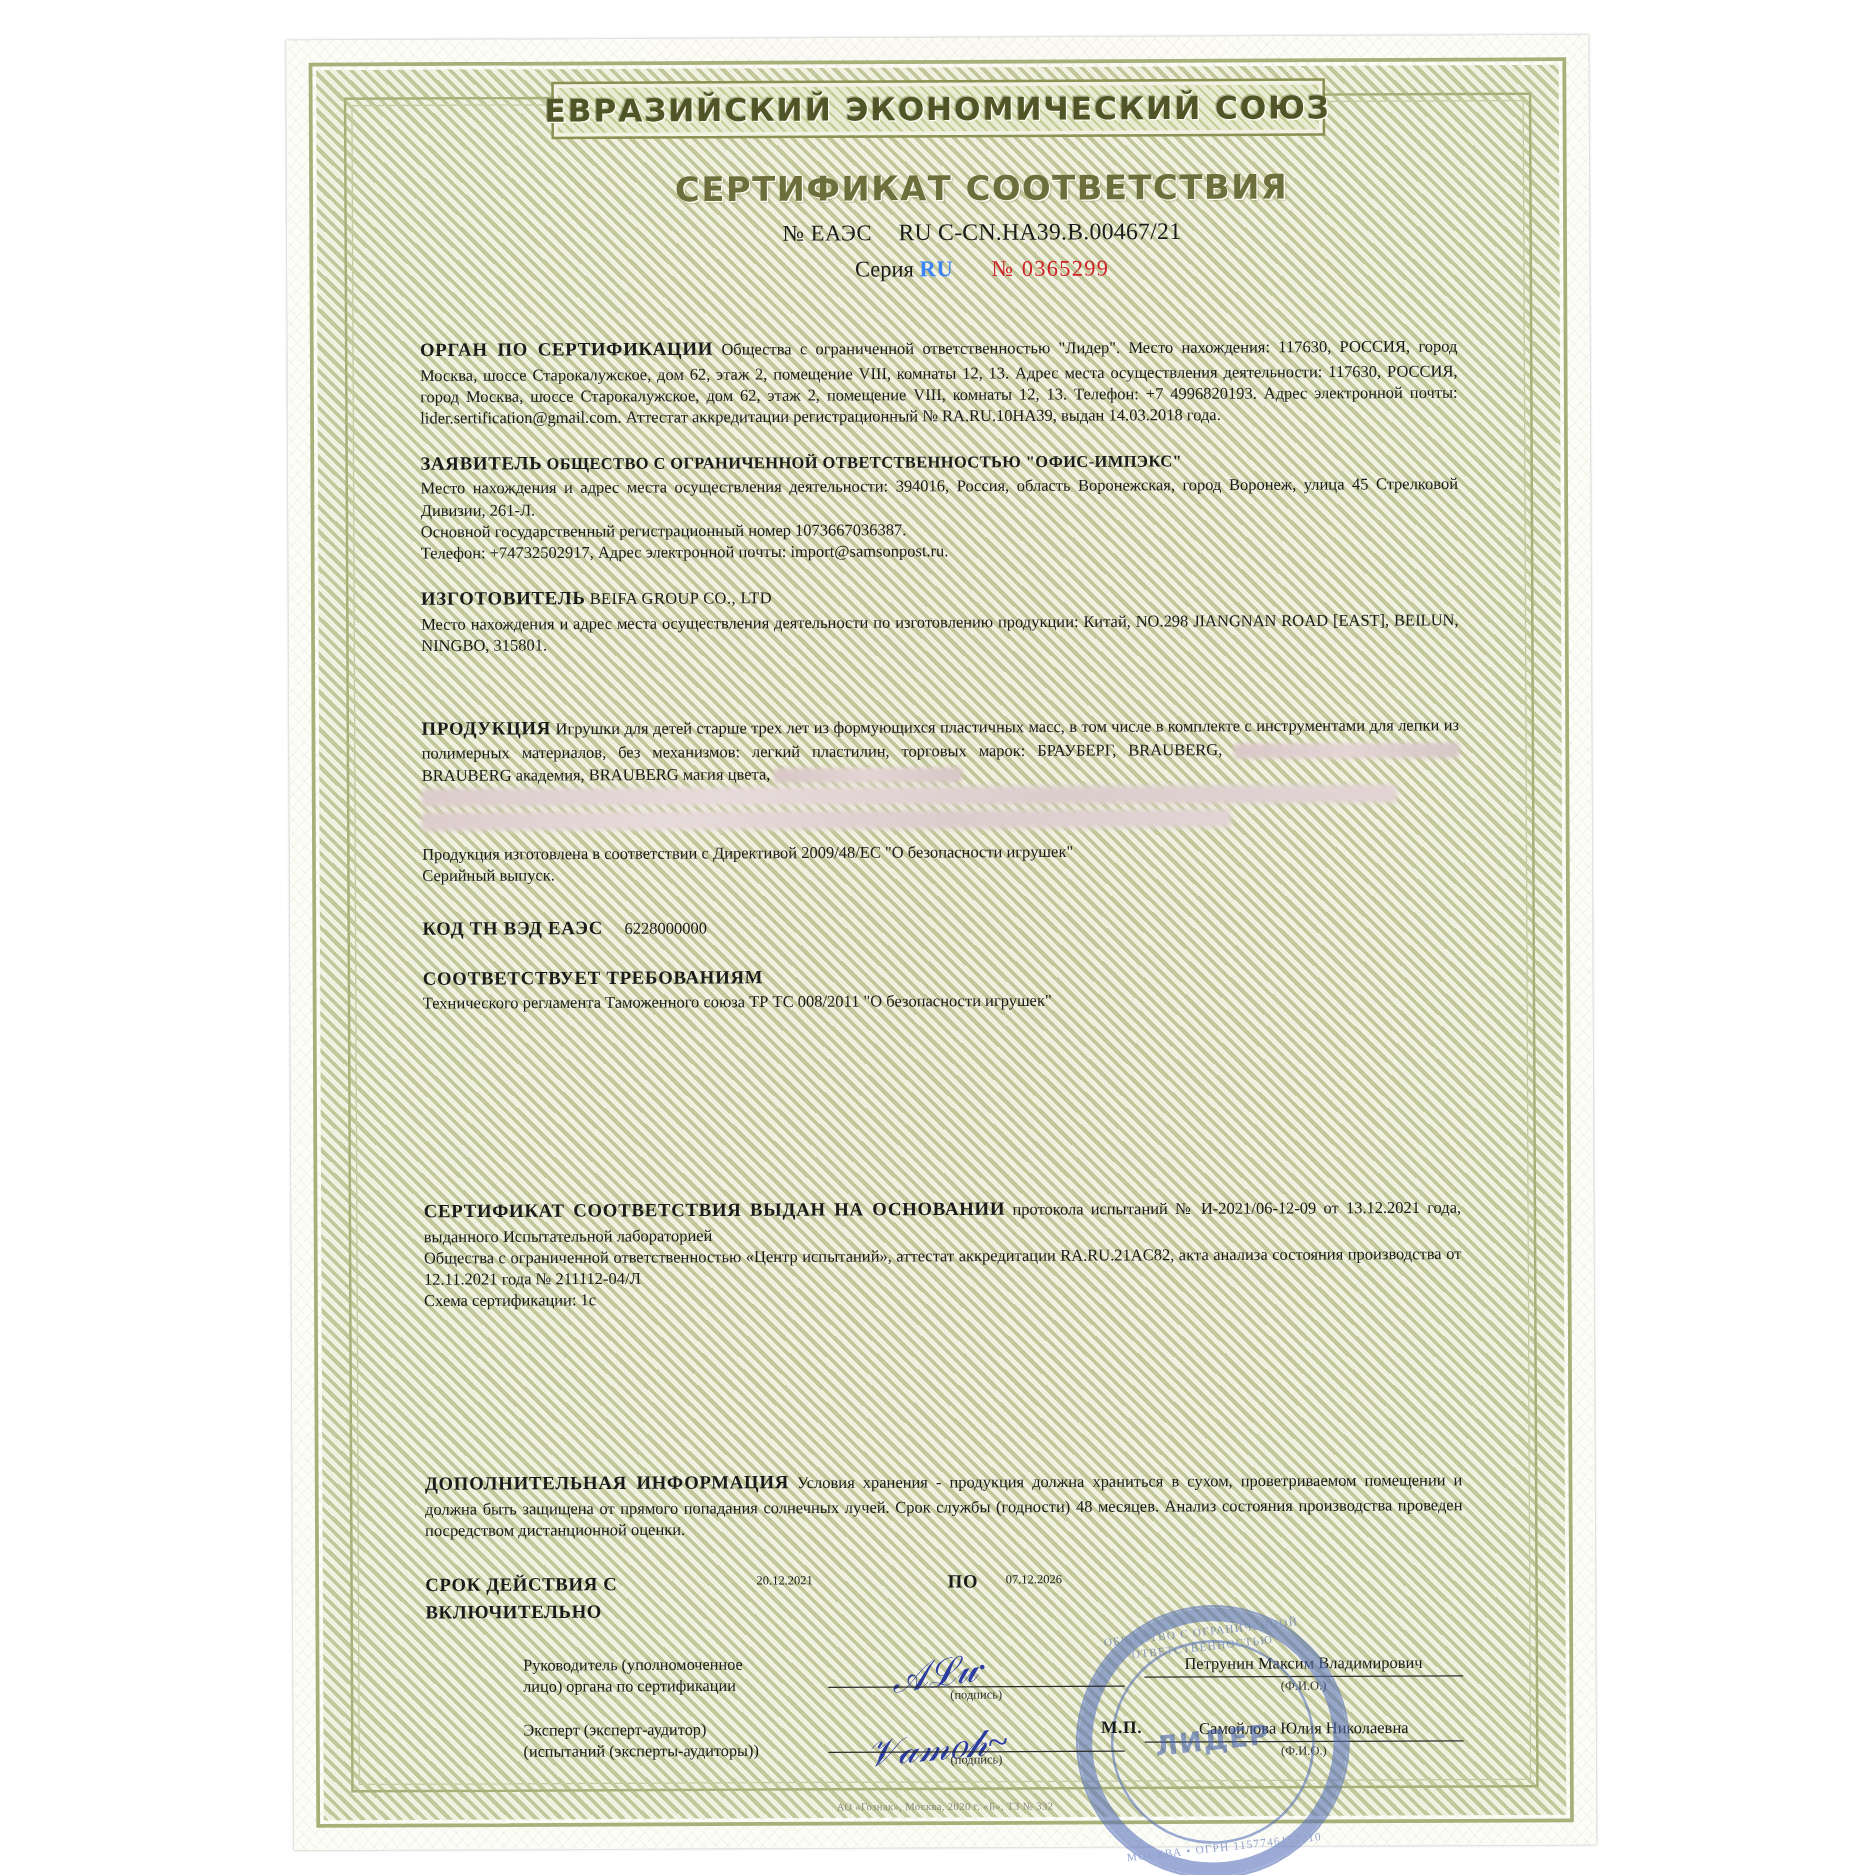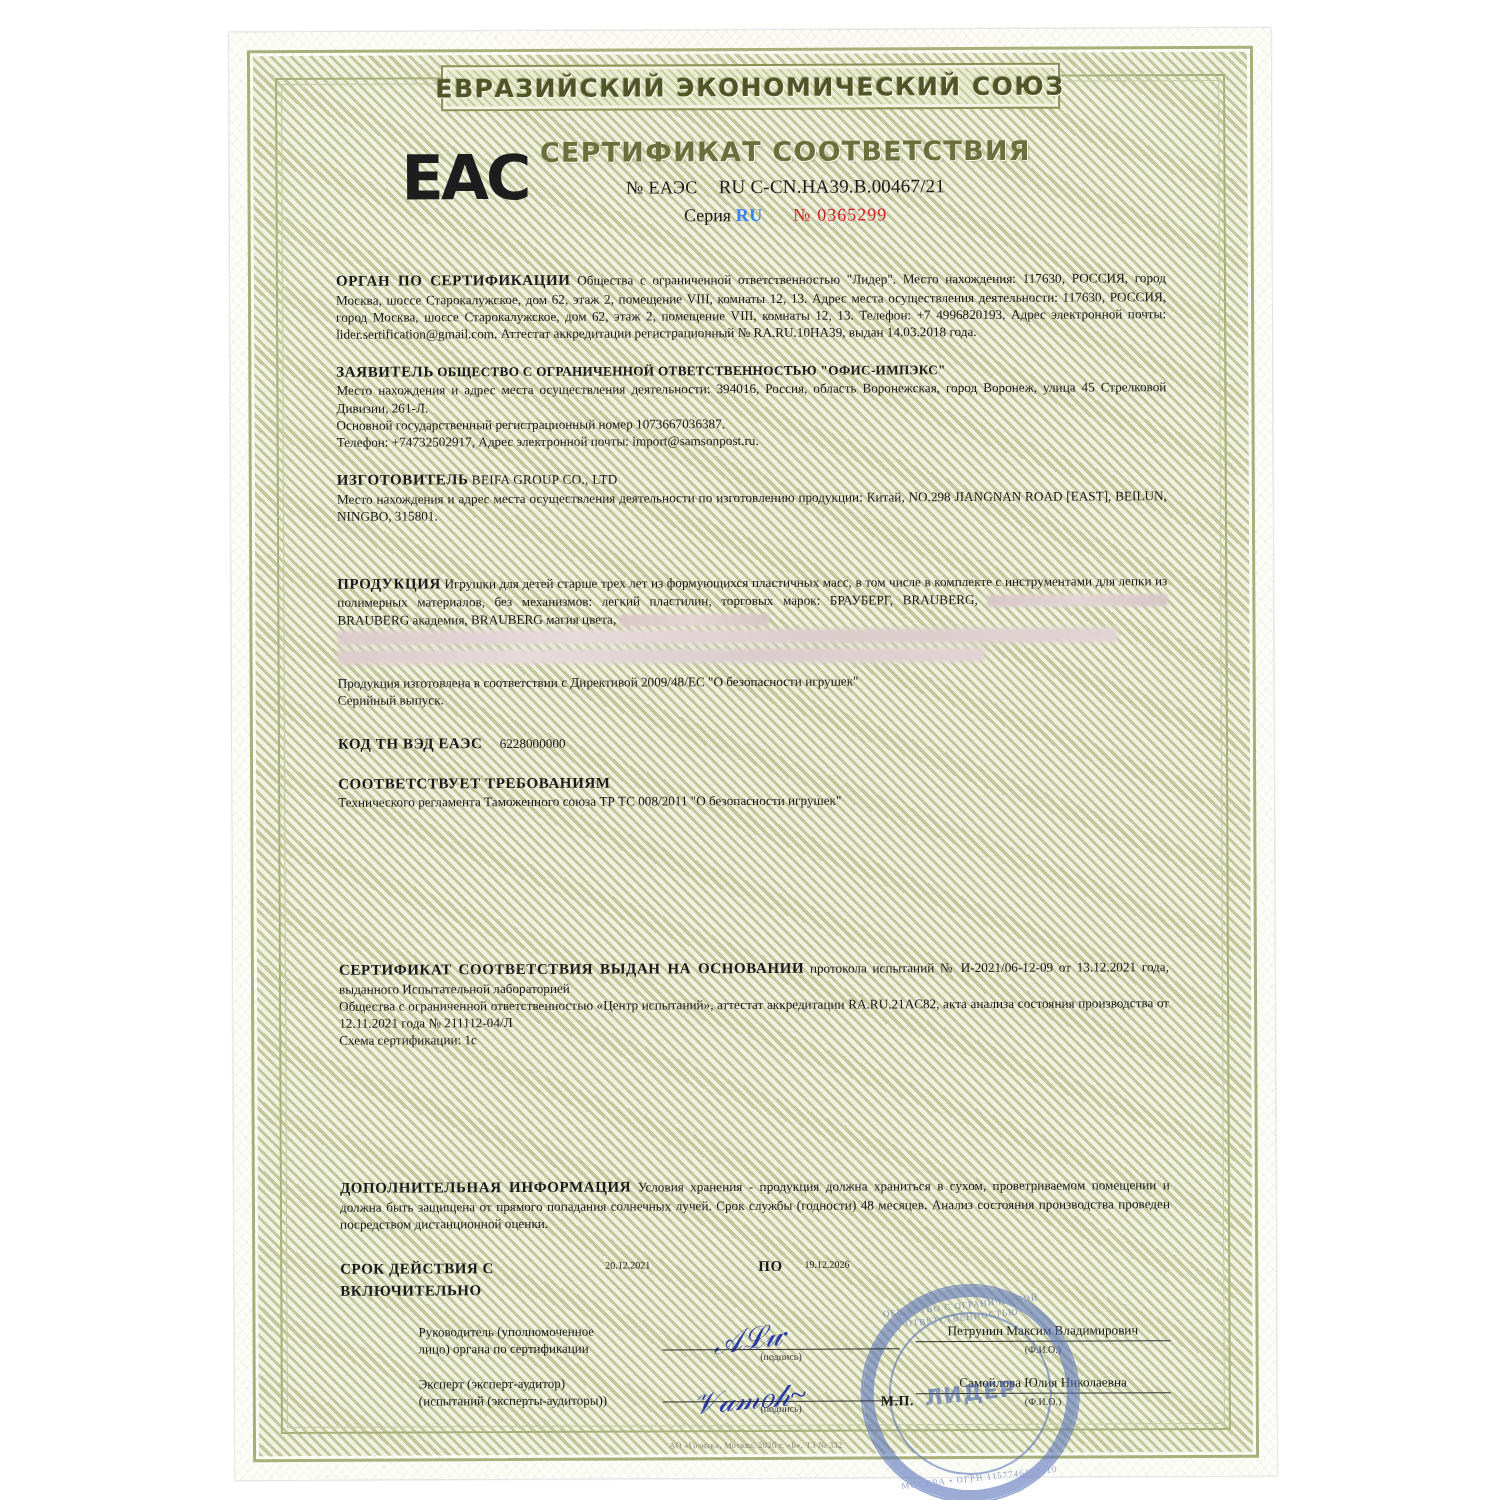--- a/index.html
+++ b/index.html
@@ -348,21 +348,20 @@
   <div class="frame-inner"></div>
   <div class="frame-thin"></div>
 
   <div class="content">
 
     <div class="eaeu-banner">
       <div class="eaeu-banner-text">ЕВРАЗИЙСКИЙ ЭКОНОМИЧЕСКИЙ СОЮЗ</div>
     </div>
 
     <div class="title-row">
-      <div class="eac-mark">EAC</div>
       <div class="title-main">
         <div class="cert-title">СЕРТИФИКАТ СООТВЕТСТВИЯ</div>
         <div class="cert-number-line">
           <span class="lbl">№ ЕАЭС</span>
           <span class="val">RU C-CN.HA39.B.00467/21</span>
         </div>
         <div class="series-line">
           <span>Серия</span>
           <span class="ru">RU</span>
           <span class="num">№</span><span class="num" style="margin-left:6px">0365299</span>
@@ -431,21 +430,21 @@
           <span>Условия хранения - продукция должна храниться в сухом, проветриваемом помещении и должна быть защищена от прямого попадания солнечных лучей. Срок службы (годности) 48 месяцев. Анализ состояния производства проведен посредством дистанционной оценки.</span></p>
       </div>
 
       <div class="validity">
         <div class="validity-label">
           <div>СРОК ДЕЙСТВИЯ С</div>
           <div>ВКЛЮЧИТЕЛЬНО</div>
         </div>
         <div class="validity-date">20.12.2021</div>
         <div class="validity-po">ПО</div>
-        <div class="validity-date">19.12.2026</div>
+        <div class="validity-date">07.12.2026</div>
       </div>
 
       <div class="signatures">
 
         <div class="stamp">
           <div class="stamp-inner"></div>
           <div class="stamp-top">ОБЩЕСТВО С ОГРАНИЧЕННОЙ ОТВЕТСТВЕННОСТЬЮ</div>
           <div class="stamp-center">ЛИДЕР</div>
           <div class="stamp-bottom">МОСКВА • ОГРН 1157746152310</div>
         </div>
@@ -476,20 +475,20 @@
           <div class="sig-line-wrap">
             <div class="sig-rule"></div>
             <div class="sig-caption">(подпись)</div>
           </div>
           <div class="sig-name-wrap">
             <div class="sig-name">Самойлова Юлия Николаевна</div>
             <div class="sig-fio">(Ф.И.О.)</div>
           </div>
         </div>
 
-        <div class="mp" style="position:absolute; left:530px; top:48px;">М.П.</div>
+        <div class="mp" style="position:absolute; left:530px; top:30px;">М.П.</div>
 
         <div class="footprint">АО «Гознак», Москва, 2020 г. «Б», ТЗ № 332</div>
       </div>
 
     </div>
   </div>
 </div>
 
 </body></html>

